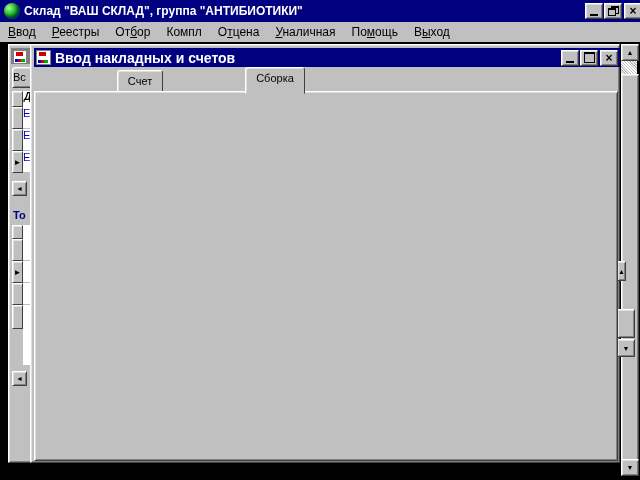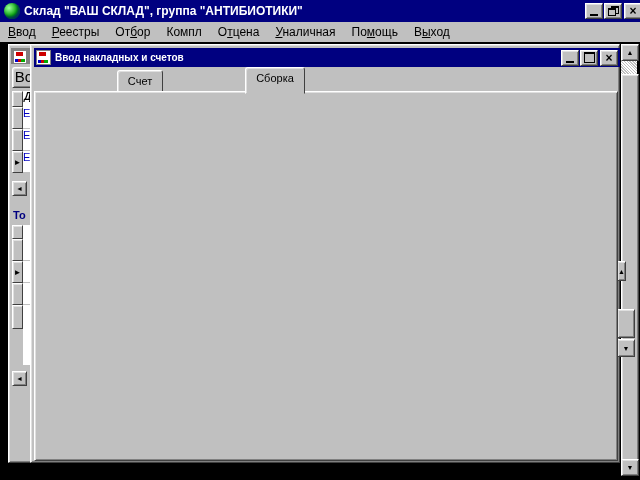--- a/index.html
+++ b/index.html
@@ -109,21 +109,21 @@
   <span class="mi"><span>По</span><u>м</u><span>ощь</span></span>
   <span class="mi"><span>В</span><u>ы</u><span>ход</span></span>
 </div>
 
 <div class="abs" style="left:0;top:42px;width:640px;height:438px;background:#000">
 
   <div class="abs raised" style="left:8px;top:2px;width:26px;height:417px">
     <div class="abs" style="left:2px;top:3px;width:22px;height:16px;background:#808080;overflow:hidden">
       <div class="logoicon abs" style="left:2px;top:2px;width:12px;height:12px"></div>
     </div>
-    <div class="abs raised" style="left:3px;top:22px;width:21px;height:19px;font-size:15px;color:#000;text-align:center;line-height:18px;border-radius:3px 3px 0 0">Вс</div>
+    <div class="abs raised" style="left:3px;top:22px;width:21px;height:19px;font-size:11px;color:#000;line-height:18px;border-radius:3px 3px 0 0">Вс</div>
     <div class="abs" style="left:3px;top:46px;width:21px;height:16px;display:flex">
       <div class="tsel" style="width:9px"></div>
       <div style="flex:1;background:#fff;font:bold italic 10px 'Liberation Sans',sans-serif;color:#000;padding-left:1px">Д</div>
     </div>
     <div class="abs" style="left:3px;top:62px;width:21px;height:22px;display:flex">
       <div class="tsel" style="width:9px"></div>
       <div style="flex:1;background:#fff;font-size:11px;color:#0000c0;border-bottom:1px solid #c0c0c0">Е</div>
     </div>
     <div class="abs" style="left:3px;top:84px;width:21px;height:22px;display:flex">
       <div class="tsel" style="width:9px"></div>
@@ -155,21 +155,21 @@
       <div class="tsel" style="width:9px;height:22px"></div>
       <div style="flex:1;background:#fff"></div>
     </div>
     <div class="btn abs" style="left:3px;top:326px;width:13px;height:13px;font-size:7px">◄</div>
   </div>
 
   <div class="abs raised" style="left:30px;top:2px;width:588px;height:417px;z-index:5">
 
     <div class="titlebar abs" style="left:3px;top:3px;width:582px;height:19px;padding:0 2px">
       <div class="logoicon" style="width:13px;height:13px;margin-right:4px"></div>
-      <div class="ttext" style="font-size:10px">Ввод накладных и счетов</div>
+      <div class="ttext" style="font-size:14px">Ввод накладных и счетов</div>
       <div style="display:flex">
         <div class="tbtn">
             <span class="g-min"></span>
           </div>
         <div class="tbtn">
             <span class="g-max"></span>
           </div>
         <div class="tbtn" style="margin-left:2px">
             <span class="g-close">×</span>
           </div>

